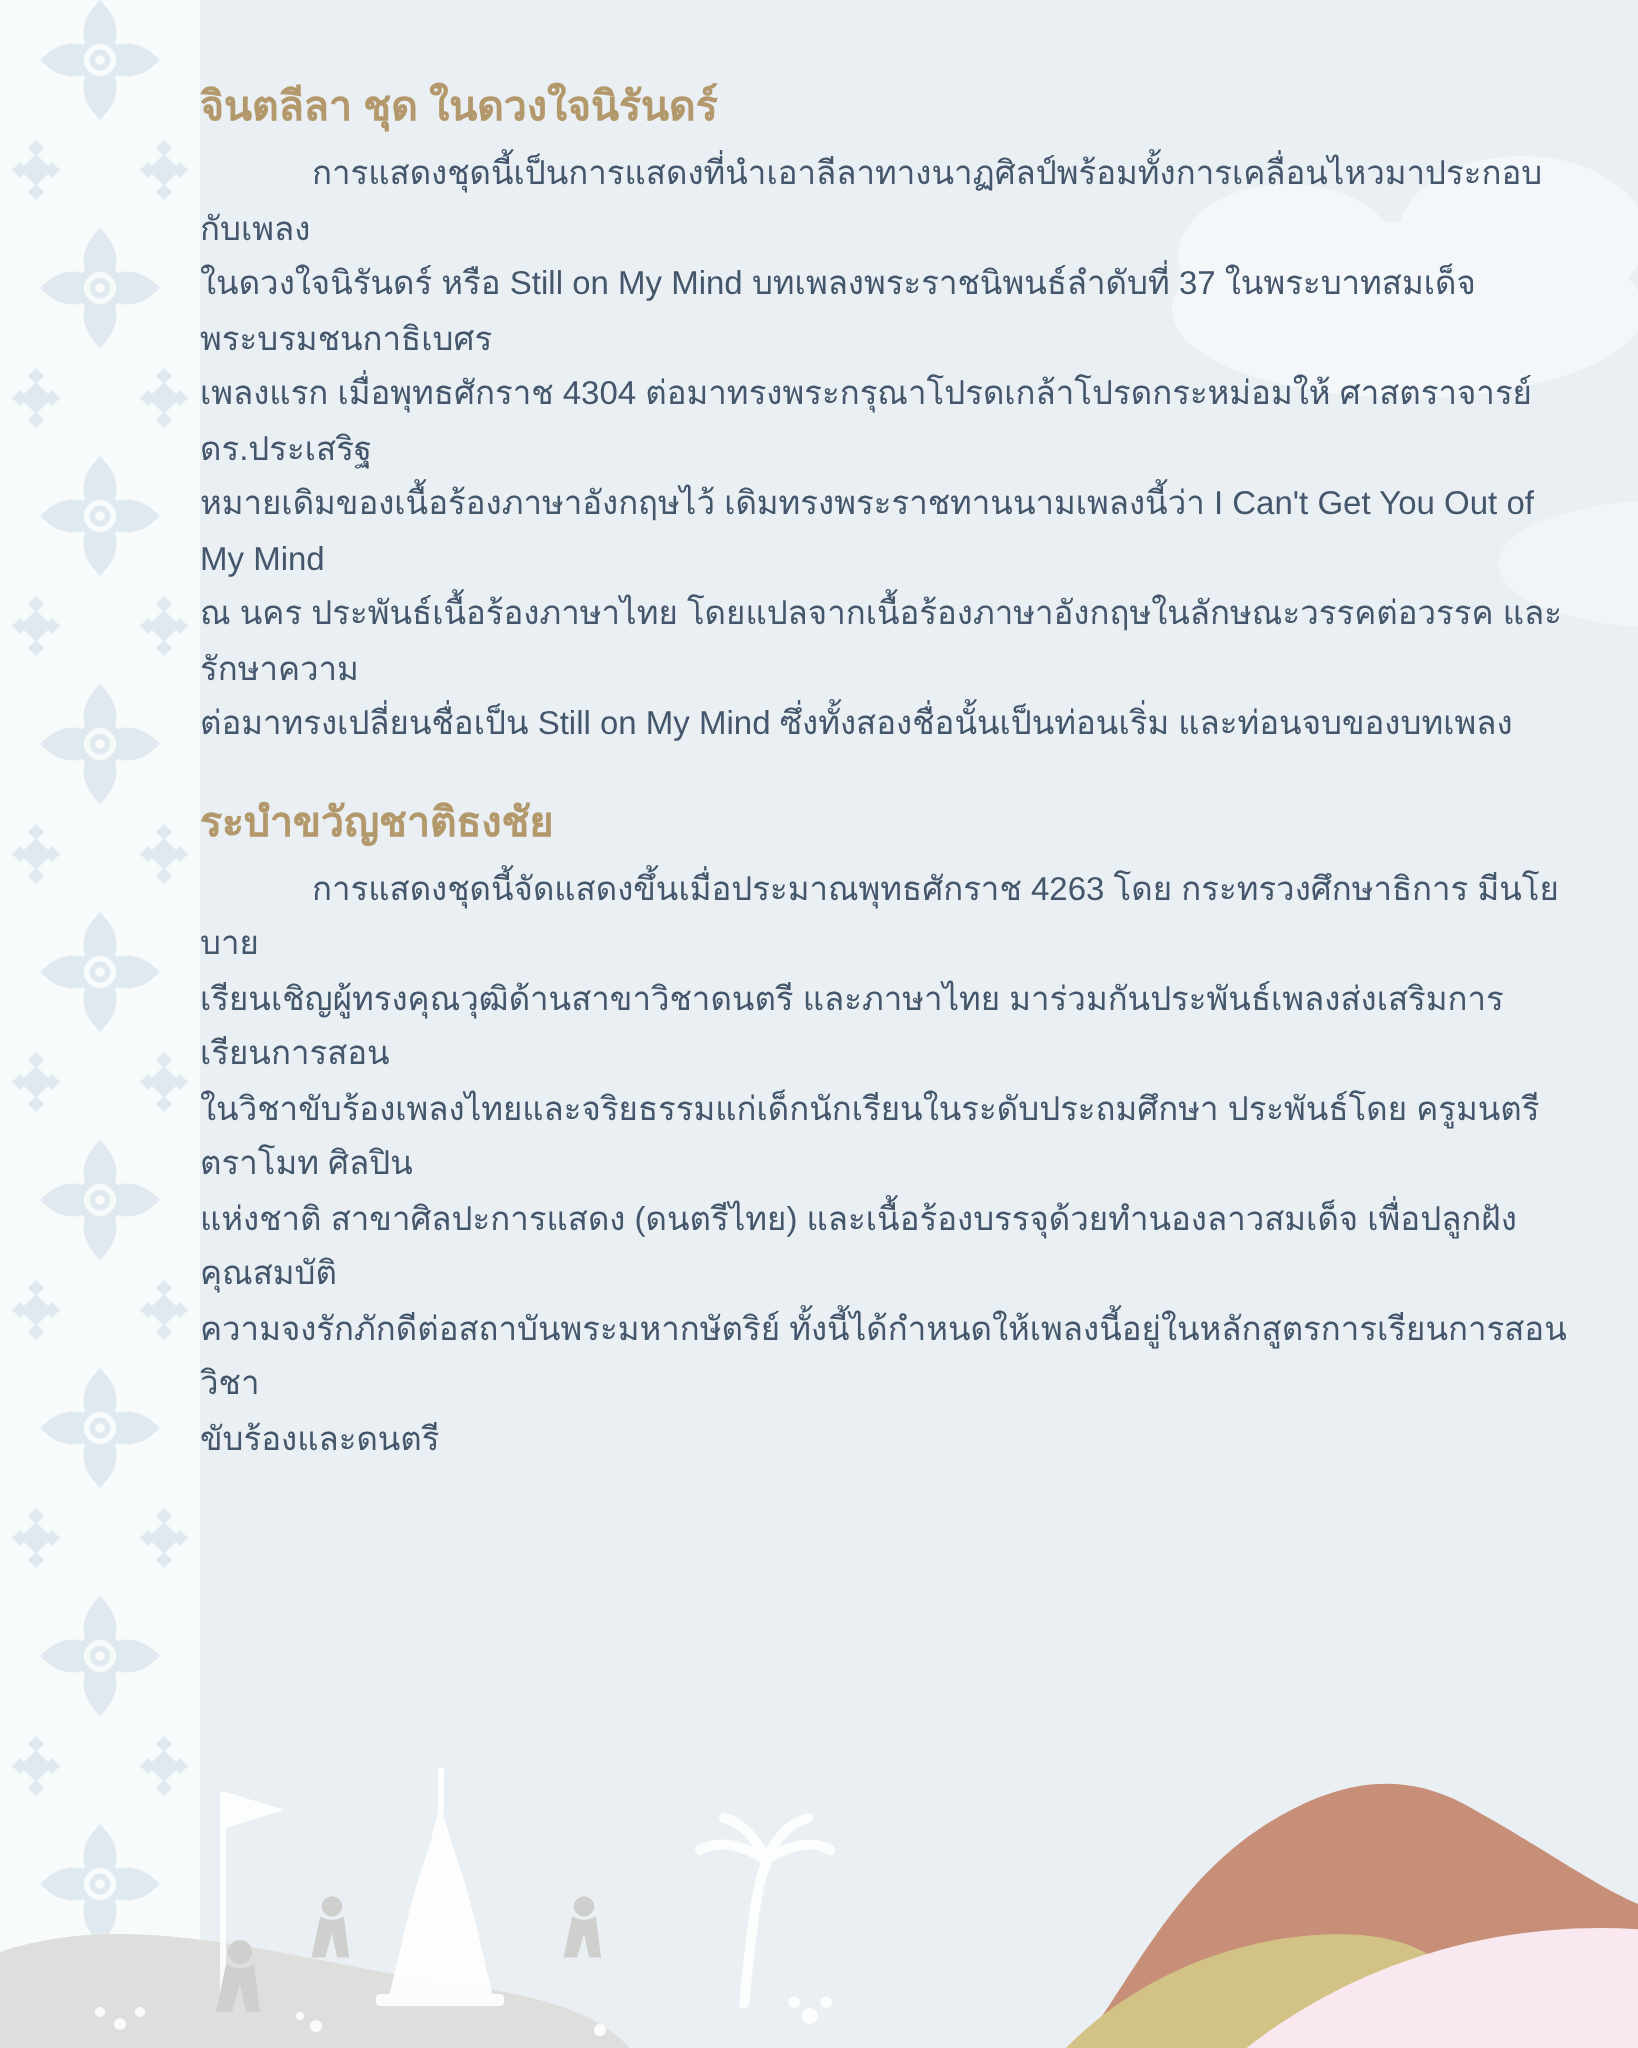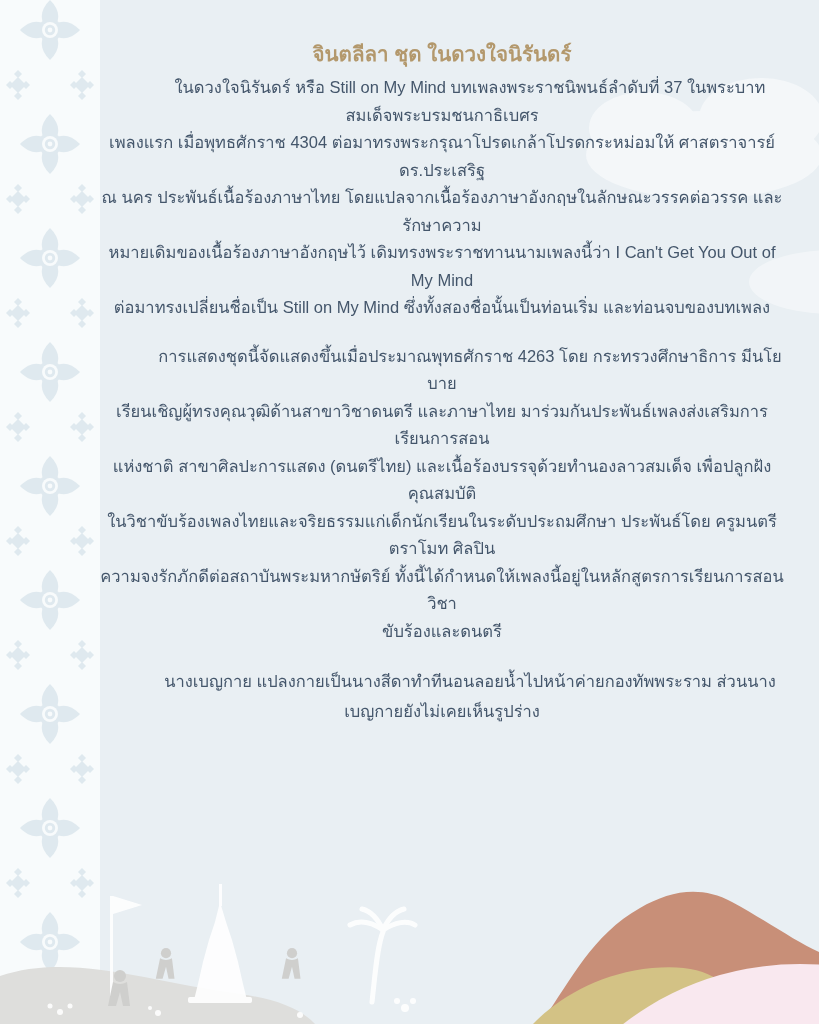--- a/index.html
+++ b/index.html
@@ -1,21 +1,21 @@
 <!DOCTYPE html>
 <html lang="th"><head>
 <meta charset="utf-8">
 <style>
   html,body{margin:0;padding:0;}
   body{
     width:819px;height:1024px;overflow:hidden;position:relative;
     background:#E9EFF3;
     font-family:"Liberation Sans","DejaVu Sans",sans-serif;
   }
-  .page{position:absolute;inset:0;text-align:center;}
+  .page{position:absolute;inset:0;}
   .decor{position:absolute;pointer-events:none;}
   #pattern-strip{left:0;top:0;}
   #cloud-svg{right:0;top:0;}
   #bottom-svg{left:0;bottom:0;}
   .content{
     position:absolute;left:100px;top:40px;width:684px;z-index:2;
   }
   .section{margin:0 0 21px 0;}
   .section-title{
     margin:0 0 7px 0;
@@ -72,42 +72,43 @@
       <ellipse cx="282" cy="118" rx="62" ry="40"></ellipse>
     </g>
     <ellipse cx="355" cy="282" rx="85" ry="32" fill="#FFFFFF" opacity="0.4"></ellipse>
   </svg>
 
   <main class="content">
     <div id="sections">
   <section class="section">
     <h2 class="section-title">จินตลีลา ชุด ในดวงใจนิรันดร์</h2>
     <div class="para">
+            <div class="line">การแสดงชุดนี้เป็นการแสดงที่นำเอาลีลาทางนาฏศิลป์พร้อมทั้งการเคลื่อนไหวมาประกอบกับเพลง</div>
             <div class="line">ในดวงใจนิรันดร์ หรือ Still on My Mind บทเพลงพระราชนิพนธ์ลำดับที่ 37 ในพระบาทสมเด็จพระบรมชนกาธิเบศร</div>
             <div class="line">เพลงแรก เมื่อพุทธศักราช 4304 ต่อมาทรงพระกรุณาโปรดเกล้าโปรดกระหม่อมให้ ศาสตราจารย์ ดร.ประเสริฐ</div>
+            <div class="line">หมายเดิมของเนื้อร้องภาษาอังกฤษไว้ เดิมทรงพระราชทานนามเพลงนี้ว่า I Can't Get You Out of My Mind</div>
             <div class="line">ณ นคร ประพันธ์เนื้อร้องภาษาไทย โดยแปลจากเนื้อร้องภาษาอังกฤษในลักษณะวรรคต่อวรรค และรักษาความ</div>
-            <div class="line">หมายเดิมของเนื้อร้องภาษาอังกฤษไว้ เดิมทรงพระราชทานนามเพลงนี้ว่า I Can't Get You Out of My Mind</div>
             <div class="line">ต่อมาทรงเปลี่ยนชื่อเป็น Still on My Mind ซึ่งทั้งสองชื่อนั้นเป็นท่อนเริ่ม และท่อนจบของบทเพลง</div>
           </div>
   </section>
 
   <section class="section">
+    <h2 class="section-title">ระบำขวัญชาติธงชัย</h2>
     <div class="para">
             <div class="line">การแสดงชุดนี้จัดแสดงขึ้นเมื่อประมาณพุทธศักราช 4263 โดย กระทรวงศึกษาธิการ มีนโยบาย</div>
             <div class="line">เรียนเชิญผู้ทรงคุณวุฒิด้านสาขาวิชาดนตรี และภาษาไทย มาร่วมกันประพันธ์เพลงส่งเสริมการเรียนการสอน</div>
+            <div class="line">ในวิชาขับร้องเพลงไทยและจริยธรรมแก่เด็กนักเรียนในระดับประถมศึกษา ประพันธ์โดย ครูมนตรี ตราโมท ศิลปิน</div>
             <div class="line">แห่งชาติ สาขาศิลปะการแสดง (ดนตรีไทย) และเนื้อร้องบรรจุด้วยทำนองลาวสมเด็จ เพื่อปลูกฝังคุณสมบัติ</div>
-            <div class="line">ในวิชาขับร้องเพลงไทยและจริยธรรมแก่เด็กนักเรียนในระดับประถมศึกษา ประพันธ์โดย ครูมนตรี ตราโมท ศิลปิน</div>
             <div class="line">ความจงรักภักดีต่อสถาบันพระมหากษัตริย์ ทั้งนี้ได้กำหนดให้เพลงนี้อยู่ในหลักสูตรการเรียนการสอนวิชา</div>
             <div class="line">ขับร้องและดนตรี</div>
           </div>
   </section>
 
   <section class="section">
     <div class="para">
-            <div class="line">นางเบญกาย แปลงกายเป็นนางสีดาทำทีนอนลอยน้ำไปหน้าค่ายกองทัพพระราม ส่วนนางเบญกายยังไม่เคยเห็นรูปร่าง</div>
           </div>
   </section>
 </div>
 
   </main>
 
   <svg id="bottom-svg" class="decor" width="819" height="240" viewBox="0 0 819 240">
 
     <path d="M0,192 C70,168 150,198 240,210 C275,215 300,224 315,240 L0,240 Z" fill="#DEDEDC"></path>
 

